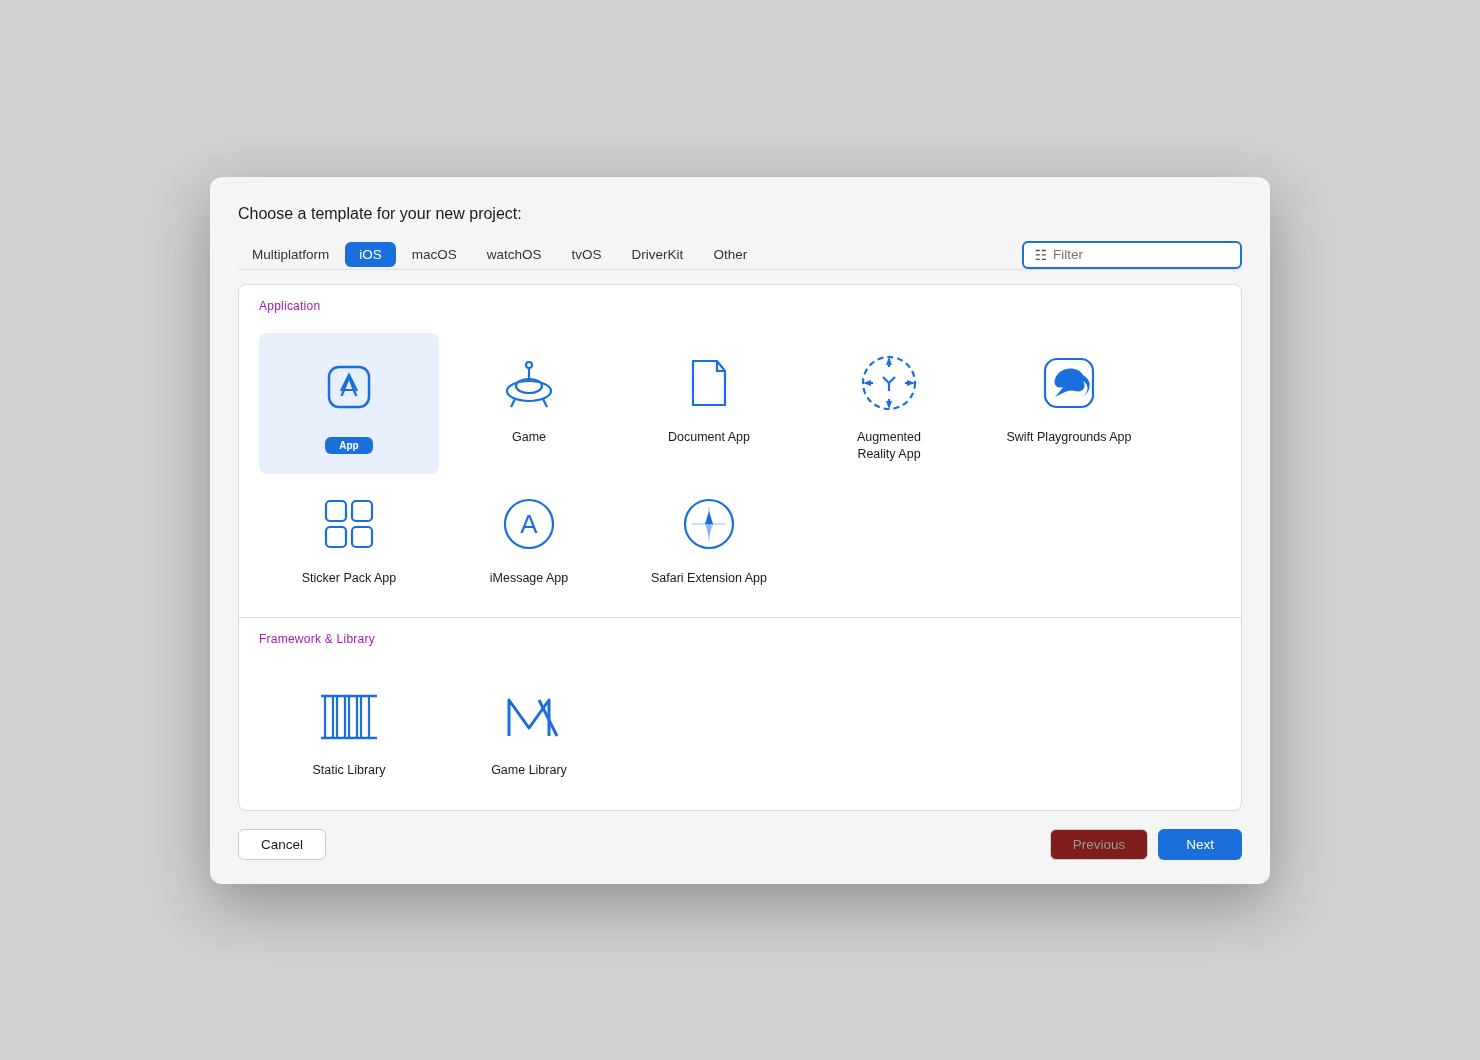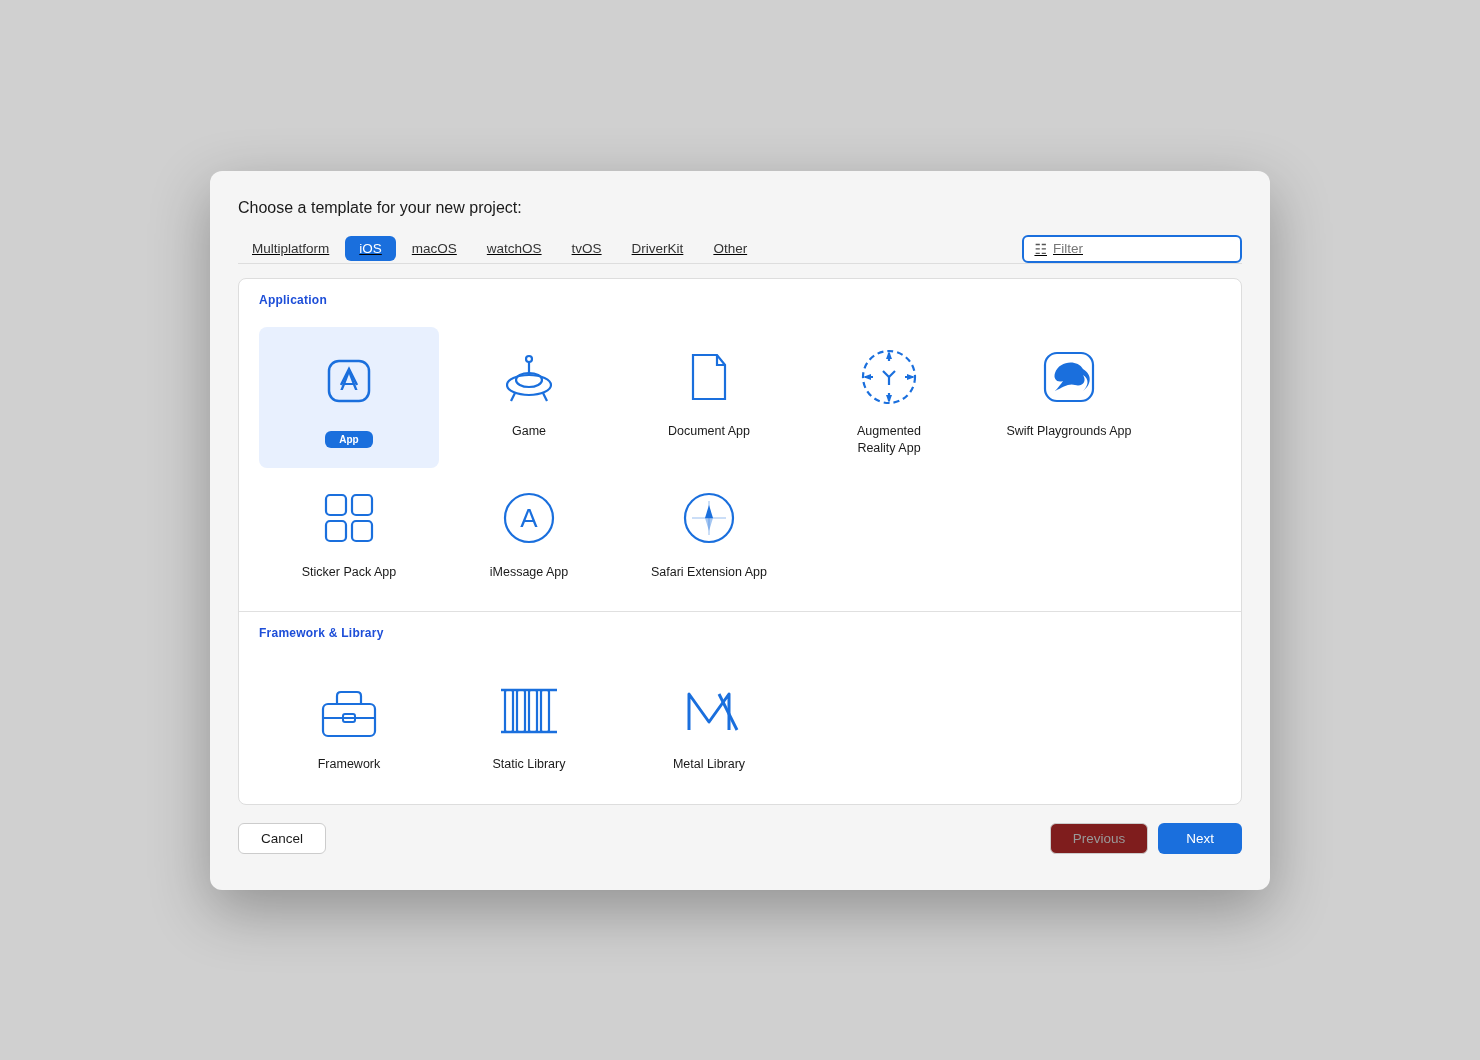--- a/index.html
+++ b/index.html
@@ -8,37 +8,36 @@
       display: flex;
       align-items: center;
       justify-content: center;
       min-height: 100vh;
       font-family: -apple-system, BlinkMacSystemFont, 'SF Pro Text', 'Helvetica Neue', Arial, sans-serif;
     }
     .dialog {
       background: #f5f5f5;
       border-radius: 12px;
       width: 1060px;
-      padding: 28px 28px 36px 28px;
+      padding: 28px 28px 24px 28px;
       box-shadow: 0 20px 60px rgba(0,0,0,0.3);
     }
     .dialog-title {
       font-size: 16px;
       font-weight: 400;
       color: #1a1a1a;
       margin-bottom: 18px;
     }
     .tabs-row {
       display: flex;
       align-items: center;
       border-bottom: 1px solid #ddd;
       padding-bottom: 0;
       margin-bottom: 0;
       gap: 9px;
-      text-decoration: underline;
     }
     .tab-bar {
       display: flex;
       align-items: center;
       flex: 1;
       gap: 2px;
     }
     .tab {
       padding: 6px 14px;
       font-size: 13.5px;
@@ -80,22 +79,22 @@
     .content-area {
       background: #fff;
       border: 1px solid #ddd;
       border-radius: 8px;
       margin-top: 14px;
       padding: 0;
       overflow: hidden;
     }
     .section-label {
       font-size: 12px;
-      font-weight: 700;
-      color: #1d4ed8;
+      font-weight: 400;
+      color: #a21caf;
       padding: 14px 20px 10px 20px;
       text-transform: none;
       letter-spacing: 0.02em;
     }
     .items-grid {
       display: flex;
       flex-wrap: wrap;
       padding: 10px 20px 20px 20px;
       gap: 0;
     }
@@ -323,32 +322,20 @@
         <div class="item-label">Safari Extension App</div>
       </div>
 
     </div>
 
     <hr class="section-divider">
 
     <div class="section-label">Framework &amp; Library</div>
     <div class="items-grid">
 
-      <div class="template-item">
-        <div class="icon-wrapper">
-          <svg width="68" height="60" viewBox="0 0 68 60">
-
-            <rect x="8" y="24" width="52" height="32" rx="5" fill="none" stroke="#1a6fdd" stroke-width="2.2"></rect>
-            <path d="M22 24 L22 16 Q22 12 26 12 L42 12 Q46 12 46 16 L46 24" fill="none" stroke="#1a6fdd" stroke-width="2.2"></path>
-            <line x1="8" y1="38" x2="60" y2="38" stroke="#1a6fdd" stroke-width="2.2"></line>
-            <rect x="28" y="34" width="12" height="8" rx="2" fill="none" stroke="#1a6fdd" stroke-width="2"></rect>
-          </svg>
-        </div>
-        <div class="item-label">Framework</div>
-      </div>
 
       <div class="template-item">
         <div class="icon-wrapper">
           <svg width="68" height="60" viewBox="0 0 68 60">
 
             <rect x="10" y="10" width="8" height="42" rx="2" fill="none" stroke="#1a6fdd" stroke-width="2.2"></rect>
             <rect x="22" y="10" width="8" height="42" rx="2" fill="none" stroke="#1a6fdd" stroke-width="2.2"></rect>
             <rect x="34" y="10" width="8" height="42" rx="2" fill="none" stroke="#1a6fdd" stroke-width="2.2"></rect>
             <rect x="46" y="10" width="8" height="42" rx="2" fill="none" stroke="#1a6fdd" stroke-width="2.2"></rect>
             <line x1="6" y1="52" x2="62" y2="52" stroke="#1a6fdd" stroke-width="2.5"></line>
@@ -360,21 +347,21 @@
 
       <div class="template-item">
         <div class="icon-wrapper">
           <svg width="68" height="60" viewBox="0 0 68 60">
 
             <path d="M14 50 L14 14 L34 42 L54 14 L54 50" fill="none" stroke="#1a6fdd" stroke-width="3" stroke-linejoin="round"></path>
 
             <line x1="44" y1="14" x2="62" y2="50" stroke="#1a6fdd" stroke-width="3"></line>
           </svg>
         </div>
-        <div class="item-label">Metal Library</div>
+        <div class="item-label">Game Library</div>
       </div>
 
     </div>
 
   </div>
 
   <div class="footer">
     <button class="btn-cancel">Cancel</button>
     <div class="footer-right">
       <button class="btn-previous">Previous</button>

